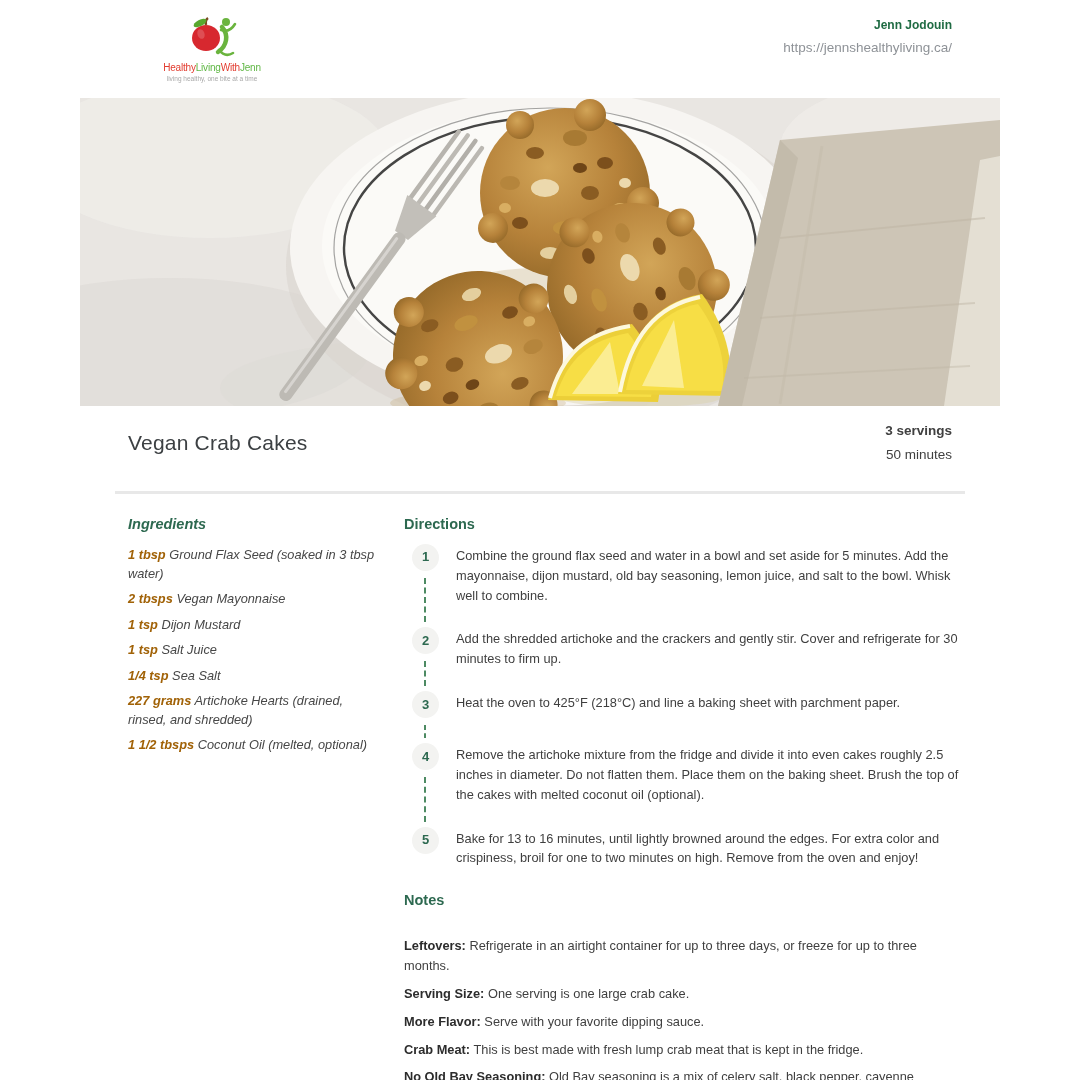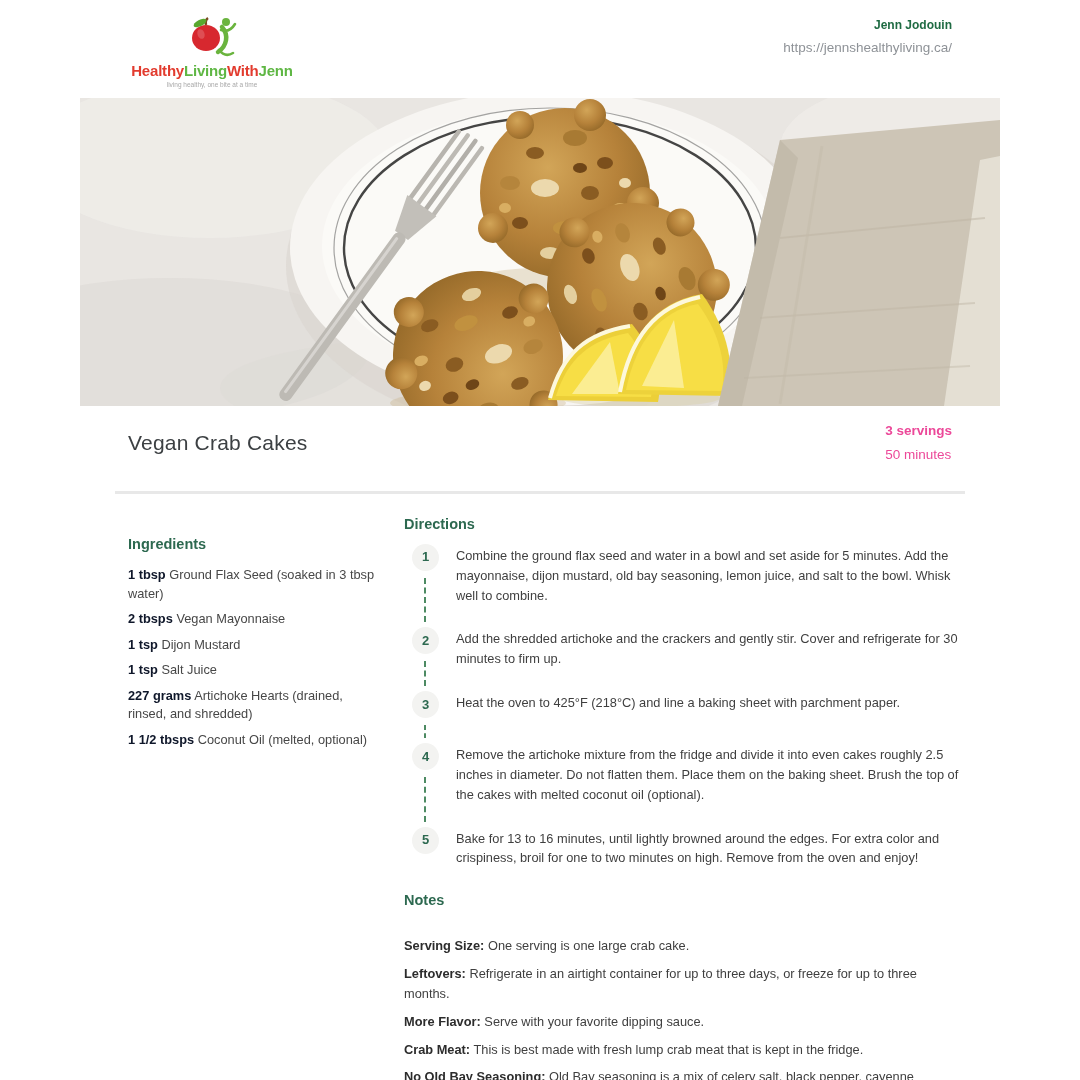--- a/index.html
+++ b/index.html
@@ -4,42 +4,42 @@
 <style>
   * { margin:0; padding:0; box-sizing:border-box; }
   body { background:#fff; }
   .page {
     position:relative; width:1080px; height:1080px; background:#ffffff;
     font-family:"Liberation Sans", sans-serif; overflow:hidden;
   }
   
   .logo { position:absolute; left:122px; top:6px; width:180px; text-align:center; }
   .logo-mark { width:64px; height:56px; margin:0 auto; display:block; }
-  .logo-text { font-size:15px; font-weight:700; letter-spacing:-0.2px; white-space:nowrap; }
+  .logo-text { font-size:10px; font-weight:400; letter-spacing:-0.2px; white-space:nowrap; }
   .logo-text .red { color:#e23b2e; }
   .logo-text .green { color:#5fb744; }
   .logo-tagline { font-size:6.5px; color:#a8a8a8; margin-top:2px; }
   .header-right { position:absolute; right:128px; top:18px; text-align:right; }
   .author { font-size:12px; font-weight:700; color:#1f6b43; }
   .site-url { font-size:13.5px; color:#8e9297; margin-top:8px; display:inline-block; text-decoration:none; }
   
   .photo { position:absolute; left:80px; top:98px; width:920px; height:308px; overflow:hidden; background:#e9e6e2; }
   .photo svg { display:block; width:100%; height:100%; }
   
   .recipe-title { position:absolute; left:128px; top:431px; font-size:21px; color:#3c4043; font-weight:500; letter-spacing:0.2px;text-align:center; }
-  .recipe-meta { position:absolute; right:128px; top:423px; text-align:left; font-size:13.5px; color:#ec4899; }
+  .recipe-meta { position:absolute; right:128px; top:423px; text-align:right; font-size:13.5px; color:#404040; }
   .recipe-meta .servings { font-weight:700; }
   .recipe-meta .time { margin-top:9px; font-weight:400; }
   .divider { position:absolute; left:115px; right:115px; top:491px; height:3px; background:#e8e8e8; }
   
-  .col-left { position:absolute; left:128px; top:536px; width:254px; }
+  .col-left { position:absolute; left:128px; top:516px; width:254px;font-style:italic; }
   .col-right { position:absolute; left:404px; top:516px; width:556px; }
   .section-heading { color:#2d6950; font-size:14.5px; font-weight:700; margin:0 0 14px 0; }
   .ing { font-size:12.8px; color:#474747; line-height:1.45; margin-bottom:7px; }
-  .ing .amt { font-weight:700; color:#0f172a; }
+  .ing .amt { font-weight:700; color:#a16207; }
   .step { position:relative; padding-left:52px; margin-bottom:24px; font-size:12.8px; color:#3f3f3f; line-height:1.55; min-height:28px; }
   .step .num {
     position:absolute; left:8px; top:-2px; width:27px; height:27px; border-radius:50%;
     background:#f3f3f1; color:#2d6950; font-weight:700; font-size:13px;
     display:flex; align-items:center; justify-content:center;
   }
   .step:not(:last-child)::after {
     content:""; position:absolute; left:20px; top:32px; bottom:-17px;
     border-left:2.5px dashed #4d8a63;
   }
@@ -182,20 +182,21 @@
 
         <div class="ing"><span class="amt">1 tbsp</span> <span>Ground Flax Seed (soaked in 3 tbsp water)</span></div>
 
         <div class="ing"><span class="amt">2 tbsps</span> <span>Vegan Mayonnaise</span></div>
 
         <div class="ing"><span class="amt">1 tsp</span> <span>Dijon Mustard</span></div>
 
 
         <div class="ing"><span class="amt">1 tsp</span> <span>Salt Juice</span></div>
 
+        <div class="ing"><span class="amt">1/4 tsp</span> <span>Sea Salt</span></div>
 
         <div class="ing"><span class="amt">227 grams</span> <span>Artichoke Hearts (drained, rinsed, and shredded)</span></div>
 
 
         <div class="ing"><span class="amt">1 1/2 tbsps</span> <span>Coconut Oil (melted, optional)</span></div>
       </div>
   </div>
 
   <div class="col-right">
     <h3 class="section-heading">Directions</h3>
@@ -224,24 +225,24 @@
         <div class="step">
           <span class="num">5</span>
           <span>Bake for 13 to 16 minutes, until lightly browned around the edges. For extra color and crispiness, broil for one to two minutes on high. Remove from the oven and enjoy!</span>
         </div>
       </div>
 
     <div class="notes-block">
       <h3 class="section-heading" style="margin-bottom:28px;">Notes</h3>
       <div>
 
+          <div class="note"><span class="lbl">Leftovers:</span> <span>Refrigerate in an airtight container for up to three days, or freeze for up to three months.</span></div>
+
           <div class="note"><span class="lbl">Serving Size:</span> <span>One serving is one large crab cake.</span></div>
 
-          <div class="note"><span class="lbl">Leftovers:</span> <span>Refrigerate in an airtight container for up to three days, or freeze for up to three months.</span></div>
-
           <div class="note"><span class="lbl">More Flavor:</span> <span>Serve with your favorite dipping sauce.</span></div>
 
           <div class="note"><span class="lbl">Crab Meat:</span> <span>This is best made with fresh lump crab meat that is kept in the fridge.</span></div>
 
           <div class="note"><span class="lbl">No Old Bay Seasoning:</span> <span>Old Bay seasoning is a mix of celery salt, black pepper, cayenne pepper, cinnamon, ginger, paprika, and other spices. Use another seafood seasoning, paprika, or celery salt instead.</span></div>
         </div>
     </div>
   </div>
 
 </div>

